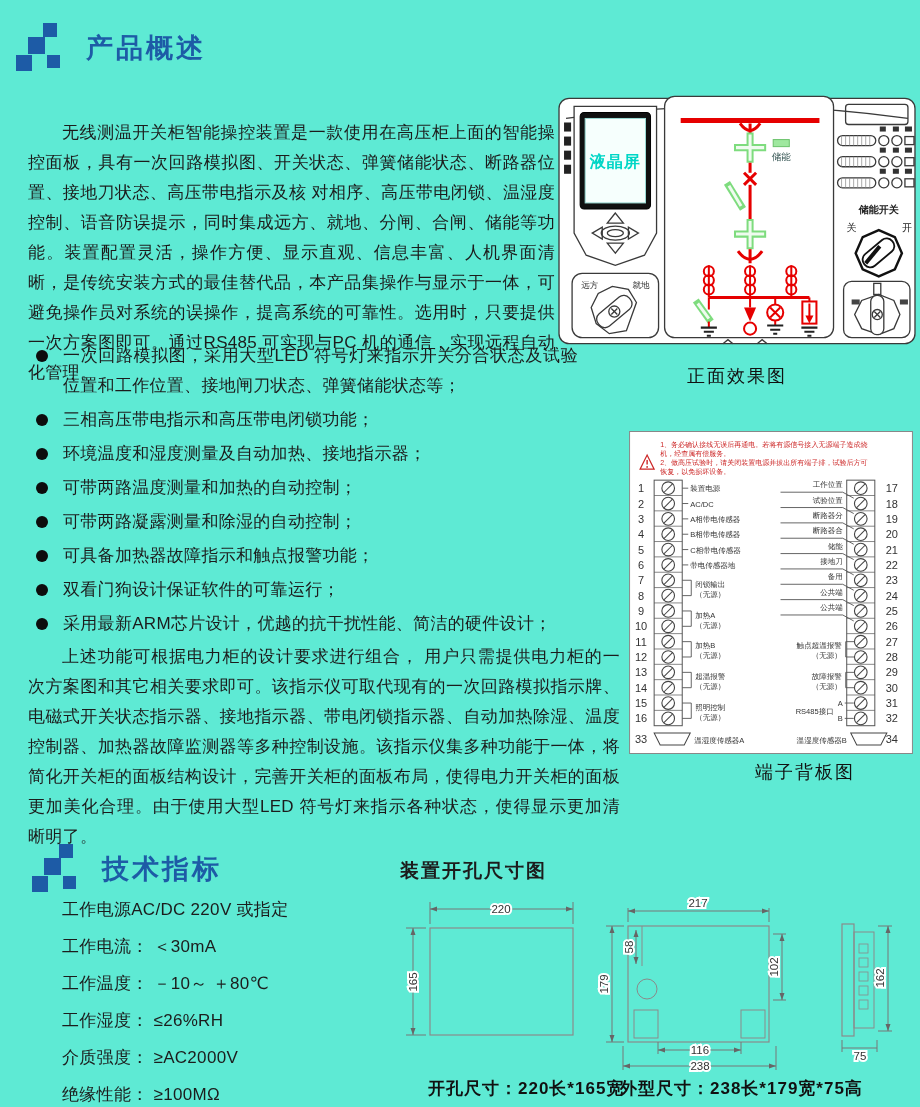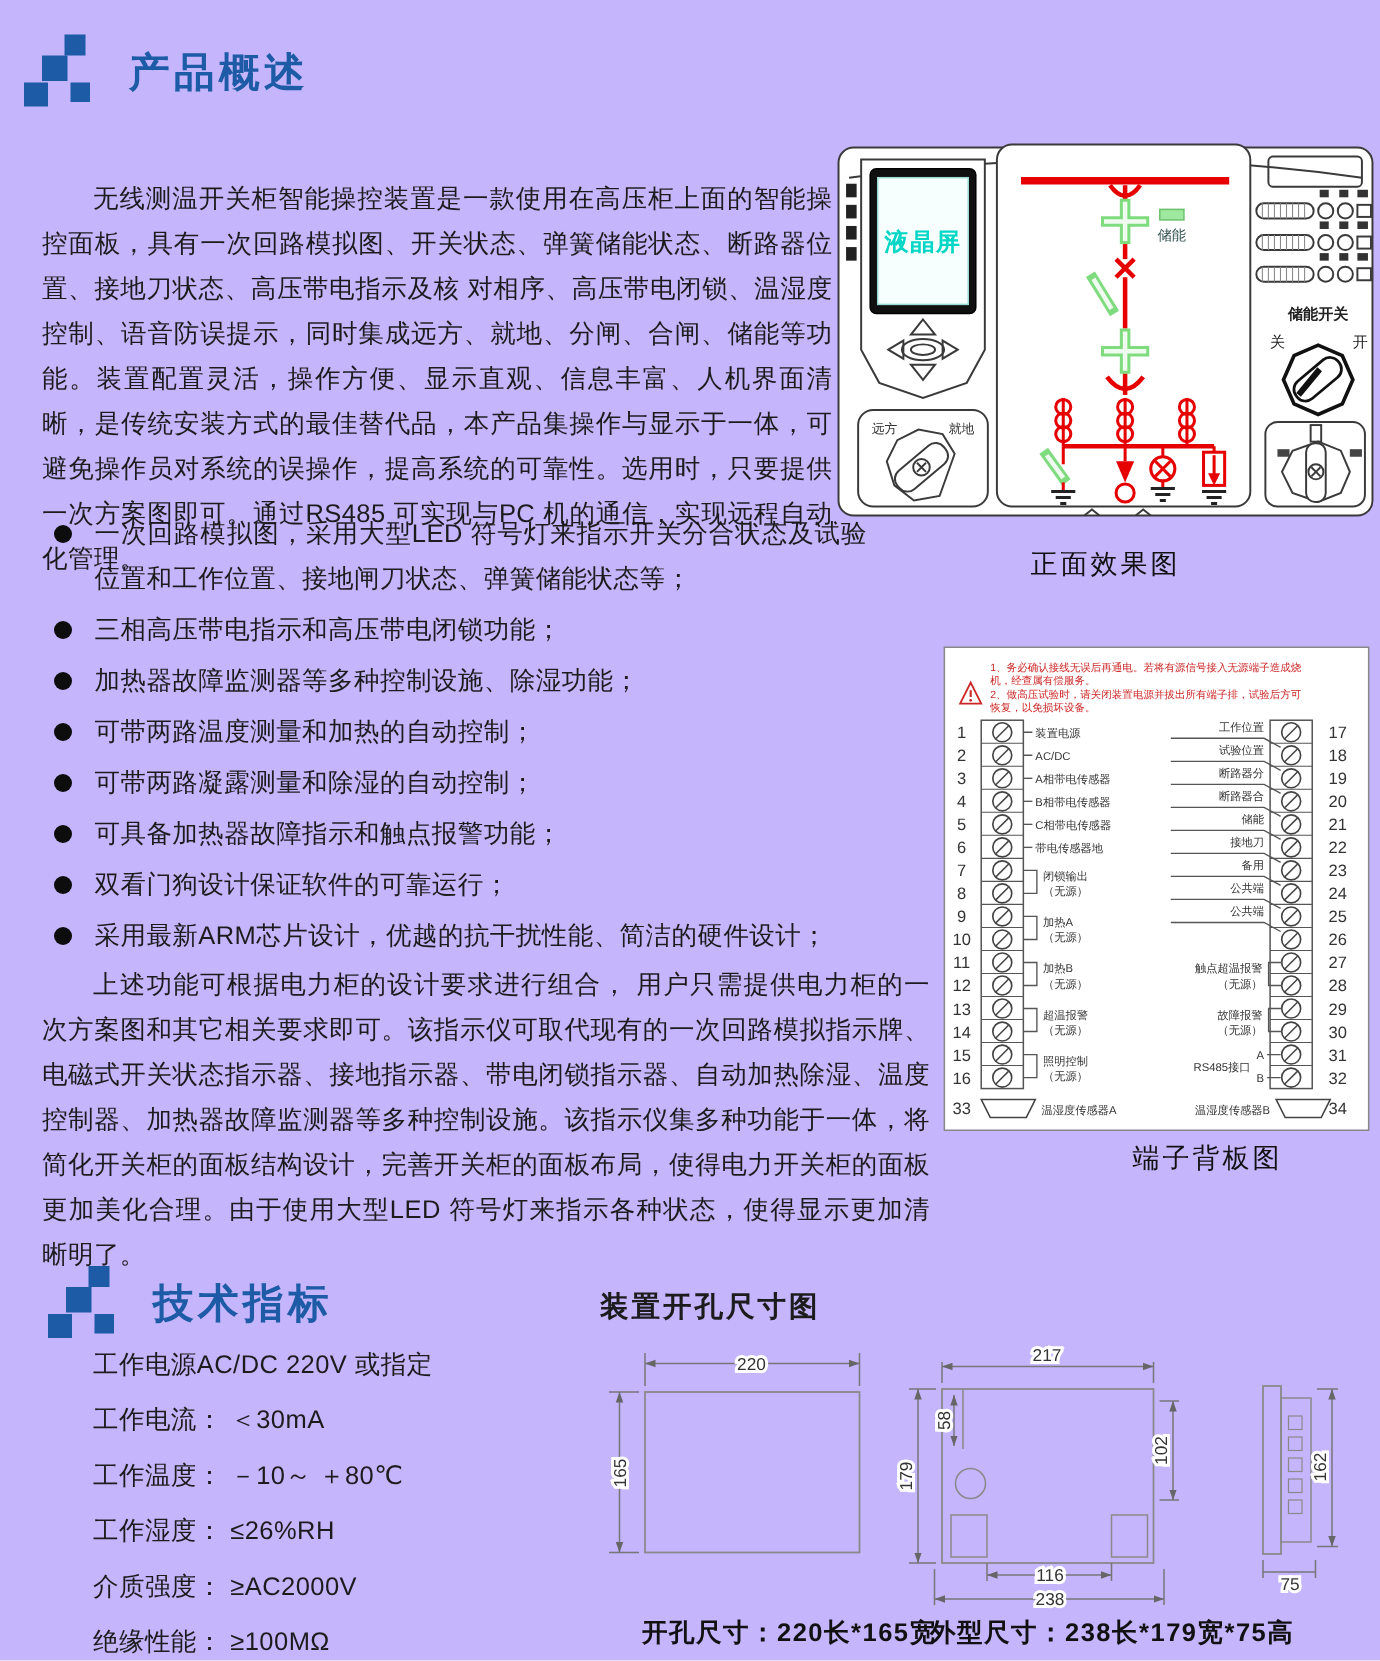--- a/index.html
+++ b/index.html
@@ -1,16 +1,16 @@
 <!DOCTYPE html>
 <html><head>
 <meta charset="utf-8">
 <style>
   html,body{margin:0;padding:0;background:#ffffff;}
-  .page{position:relative;width:920px;height:1107px;background:#c4b5fd;overflow:hidden;
+  .page{position:relative;width:920px;height:1107px;background:#5eead4;overflow:hidden;
         font-family:"Liberation Sans","DejaVu Sans",sans-serif;color:#1c1c1c;}
   svg{font-family:"Liberation Sans","DejaVu Sans",sans-serif;}
 
   
   .sec-header{position:absolute;display:flex;align-items:center;gap:18px;}
   .pixlogo{position:relative;width:52px;height:52px;flex:0 0 52px;}
   .pixlogo i{position:absolute;background:#1d5ba6;display:block;}
   .pixlogo .s1{left:27px;top:1px;width:14px;height:14px;}
   .pixlogo .s2{left:12px;top:15px;width:17px;height:17px;}
   .pixlogo .s3{left:0px;top:33px;width:16px;height:16px;}
@@ -71,21 +71,21 @@
     <span class="sec-title">产品概述</span>
   </div>
 
   <div id="para1" class="body-copy">
       <p>无线测温开关柜智能操控装置是一款使用在高压柜上面的智能操控面板，具有一次回路模拟图、开关状态、弹簧储能状态、断路器位置、接地刀状态、高压带电指示及核 对相序、高压带电闭锁、温湿度控制、语音防误提示，同时集成远方、就地、分闸、合闸、储能等功能。装置配置灵活，操作方便、显示直观、信息丰富、人机界面清晰，是传统安装方式的最佳替代品，本产品集操作与显示于一体，可避免操作员对系统的误操作，提高系统的可靠性。选用时，只要提供一次方案图即可。通过RS485 可实现与PC 机的通信，实现远程自动化管理。</p>
     </div>
 
   <ul id="bullets">
     <li>一次回路模拟图，采用大型LED 符号灯来指示开关分合状态及试验位置和工作位置、接地闸刀状态、弹簧储能状态等；</li>
     <li>三相高压带电指示和高压带电闭锁功能；</li>
-    <li>加热器故障监测器等多种控制设施、除湿功能；</li>
+    <li>环境温度和湿度测量及自动加热、接地指示器；</li>
     <li>可带两路温度测量和加热的自动控制；</li>
     <li>可带两路凝露测量和除湿的自动控制；</li>
     <li>可具备加热器故障指示和触点报警功能；</li>
     <li>双看门狗设计保证软件的可靠运行；</li>
     <li>采用最新ARM芯片设计，优越的抗干扰性能、简洁的硬件设计；</li>
   </ul>
 
   <div id="para2" class="body-copy">
       <p>上述功能可根据电力柜的设计要求进行组合， 用户只需提供电力柜的一次方案图和其它相关要求即可。该指示仪可取代现有的一次回路模拟指示牌、电磁式开关状态指示器、接地指示器、带电闭锁指示器、自动加热除湿、温度控制器、加热器故障监测器等多种控制设施。该指示仪集多种功能于一体，将简化开关柜的面板结构设计，完善开关柜的面板布局，使得电力开关柜的面板更加美化合理。由于使用大型LED 符号灯来指示各种状态，使得显示更加清晰明了。</p>
     </div>

